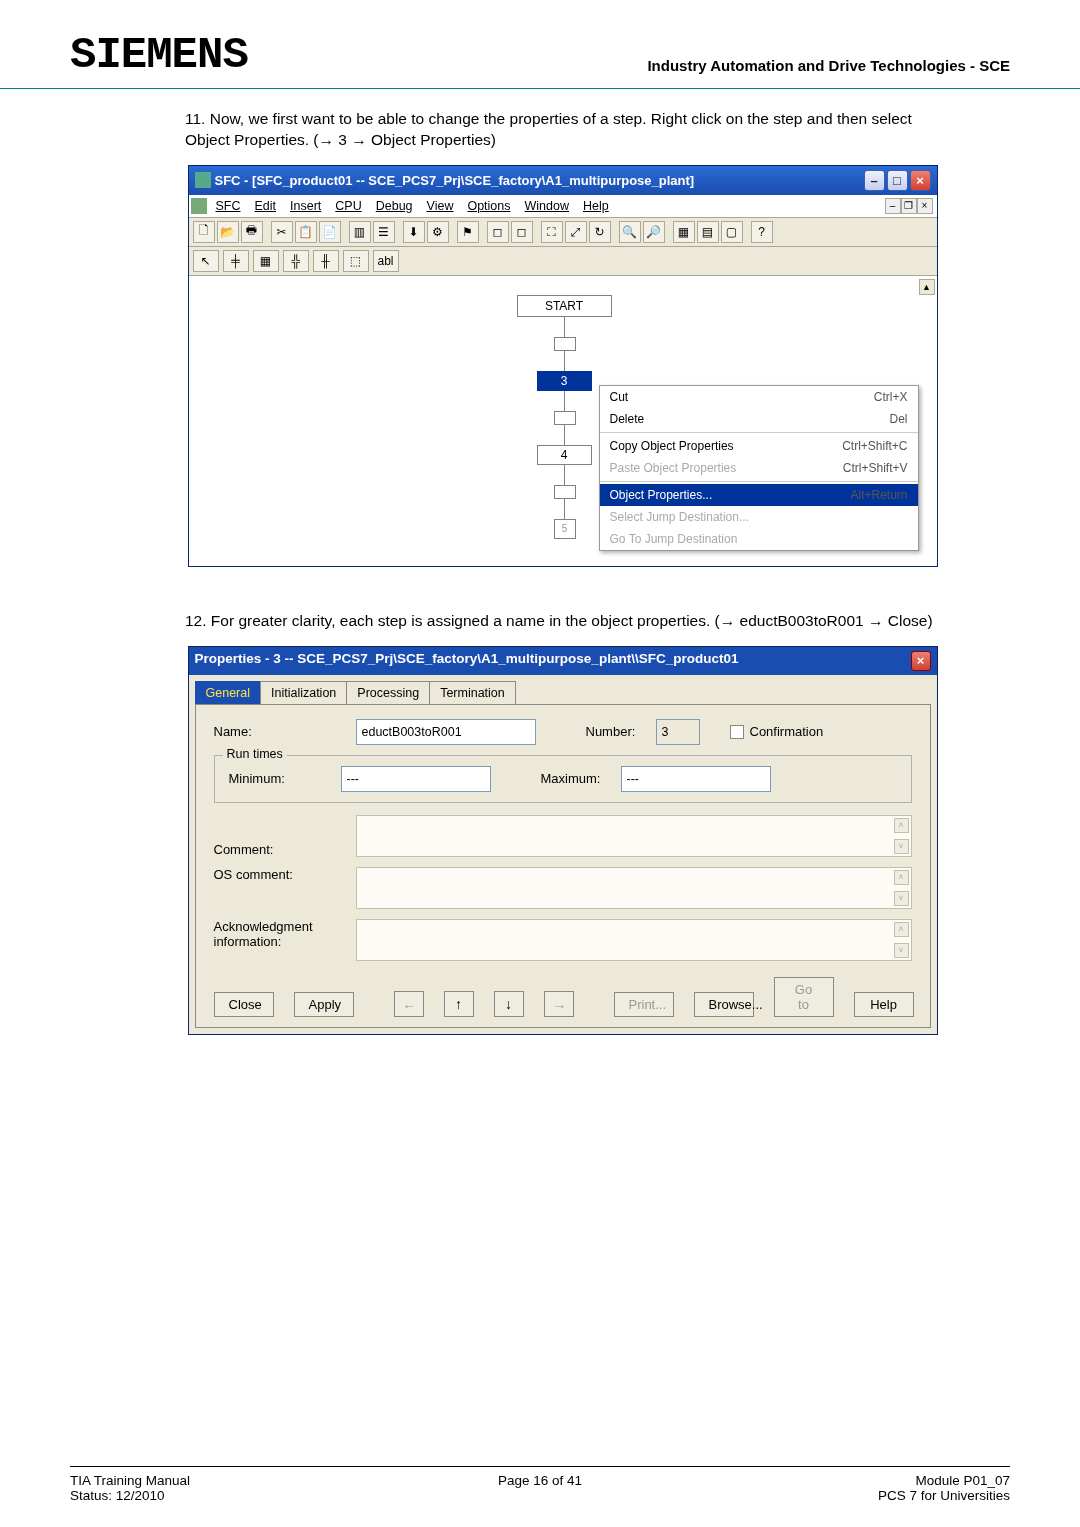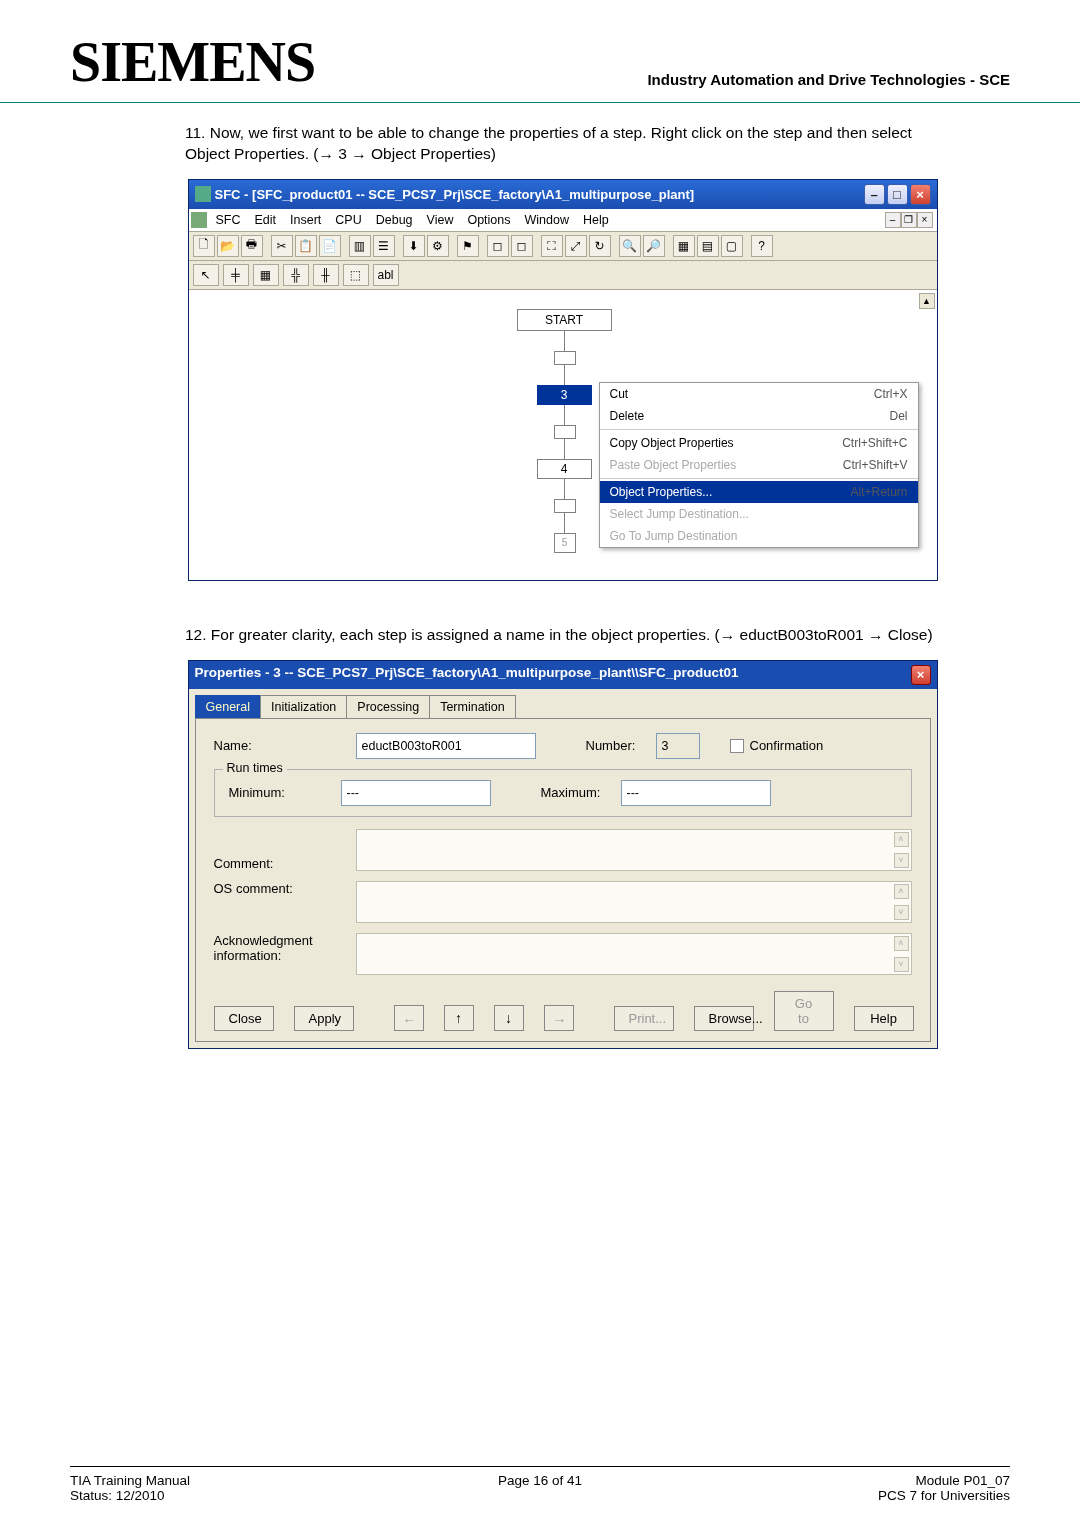--- a/index.html
+++ b/index.html
@@ -11,23 +11,23 @@
       position: relative;
       color: #000;
     }
     .header {
       display: flex;
       align-items: flex-end;
       padding: 30px 70px 8px 70px;
       border-bottom: 1.5px solid #008080;
     }
     .logo {
-      font-family: Liberation Serif, serif;
+      font-family: Liberation Mono, monospace;
       font-weight: 900;
-      font-size: 56px;
+      font-size: 44px;
       letter-spacing: -1px;
       color: #000;
     }
     .header-right {
       margin-left: auto;
       font-size: 15px;
       font-weight: bold;
       color: #000;
       padding-bottom: 6px;
     }
@@ -65,21 +65,21 @@
       font-size: 13px; font-weight:bold; color:#222;
     }
     .winbtn.close { background: linear-gradient(#f08070,#d04030); color:#fff; }
     .menubar {
       background: #fff;
       border-bottom: 1px solid #aca899;
       display: flex; align-items: center;
       font-size: 12.5px;
       padding: 2px 4px;
     }
-    .menubar .mi { padding: 2px 7px; }
+    .menubar .mi { padding: 2px 7px; text-decoration: underline; }
     .menubar .mi-icon { width:16px; height:16px; background:#7a7; margin-right:2px; margin-left:-2px;}
     .doc-winctl { margin-left:auto; display:flex; gap:0; }
     .doc-winbtn { width:16px;height:16px;border:1px solid #aca899;font-size:10px;display:flex;align-items:center;justify-content:center;background:#efefef;}
     .toolbar {
       background:#ece9d8; border-bottom:1px solid #aca899;
       display:flex; align-items:center; padding:3px 4px; gap:2px;
     }
     .tbtn {
       width:22px; height:22px;
       border:1px solid #aca899; background:#f4f2e8;
@@ -108,21 +108,21 @@
       font-size:12px;
       display:flex;align-items:center;justify-content:center;
       padding:3px 10px;
     }
     .sfc-start { left:328px; top:18px; width:95px; height:22px; }
     .sfc-step { left:348px; width:55px; height:20px; }
     .sfc-step.sel { background:#003399; color:#fff; border-color:#003399; }
     .sfc-tiny { width:22px; height:14px; font-size:10px; color:#999; left:365px;}
     .vline { position:absolute; left:375px; width:1px; background:#808080; }
     .ctxmenu {
-      position:absolute; left:410px; top:91px;
+      position:absolute; left:410px; top:108px;
       background:#fff; border:1px solid #999;
       box-shadow: 2px 2px 4px rgba(0,0,0,.3);
       font-size:12px; width:320px;
     }
     .ctxrow { display:flex; padding:4px 10px; }
     .ctxrow .k { margin-left:auto; color:#555; }
     .ctxrow.dis { color:#aaa; }
     .ctxrow.sel { background:#003399; color:#fff; }
     .ctxsep { border-top:1px solid #ccc; margin:2px 0; }
 
@@ -142,21 +142,21 @@
       background:linear-gradient(#f08070,#d04030);
       border:1px solid #800; border-radius:3px; color:#fff;
       display:flex;align-items:center;justify-content:center;font-weight:bold;font-size:13px;
     }
     .tabs { display:flex; padding:6px 6px 0 6px; font-size:12.5px; }
     .tab {
       padding:4px 10px; border:1px solid #888; border-bottom:none;
       background:#ece9d8; margin-right:-1px;
     }
     .tab.active {
-      background:#1a4db0; color:#fef9c3; border-color:#1a4db0;
+      background:#1a4db0; color:#fde047; border-color:#1a4db0;
     }
     .tabpanel {
       margin:0 6px 6px 6px; padding:14px 18px 10px 18px;
       border:1px solid #888; background:#ece9d8;
     }
     .form-row { display:flex; align-items:center; font-size:13px; margin-bottom:10px; }
     .form-row .lbl { width:142px; }
     .tinput {
       background:#fff; border:1px solid #7f9db9;
       height:26px; padding:2px 5px; font-size:12.5px;

